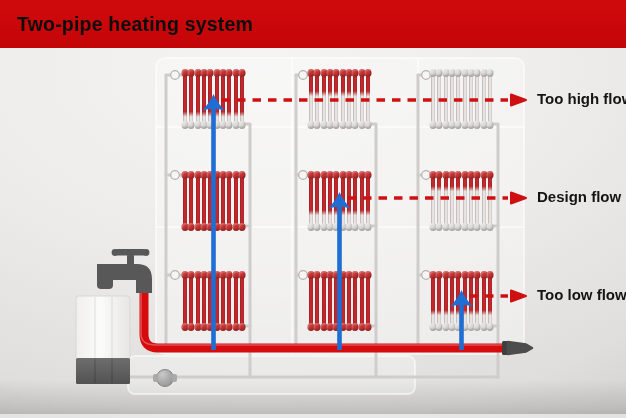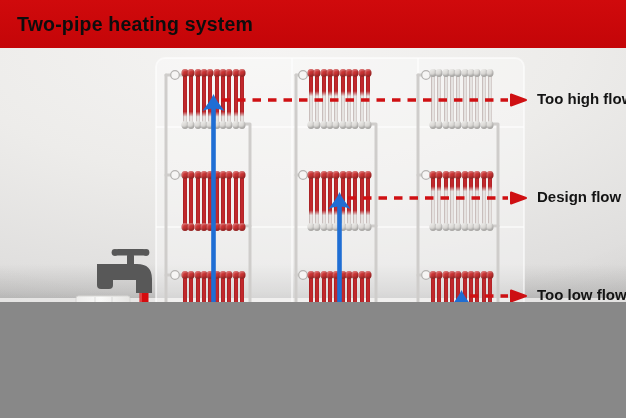--- a/index.html
+++ b/index.html
@@ -1,17 +1,17 @@
 <!DOCTYPE html>
 <html><head>
 <meta charset="utf-8">
 <style>
   html,body{margin:0;padding:0;background:#888;}
   .stage{
-    position:relative;width:626px;height:302px;overflow:hidden;
+    position:relative;width:626px;height:418px;overflow:hidden;
     font-family:"Liberation Sans",sans-serif;
     background:
       radial-gradient(130% 115% at 42% 16%, #f5f4f3 0%, #edecea 38%, #e0dfde 70%, #d2d1d0 100%);
   }
   
   .header{
     position:absolute;left:0;top:0;width:626px;height:48px;z-index:10;
     background:linear-gradient(to bottom, var(--header-red,#d00a0c) 0%, #c40508 100%);
     display:flex;align-items:center;
   }

